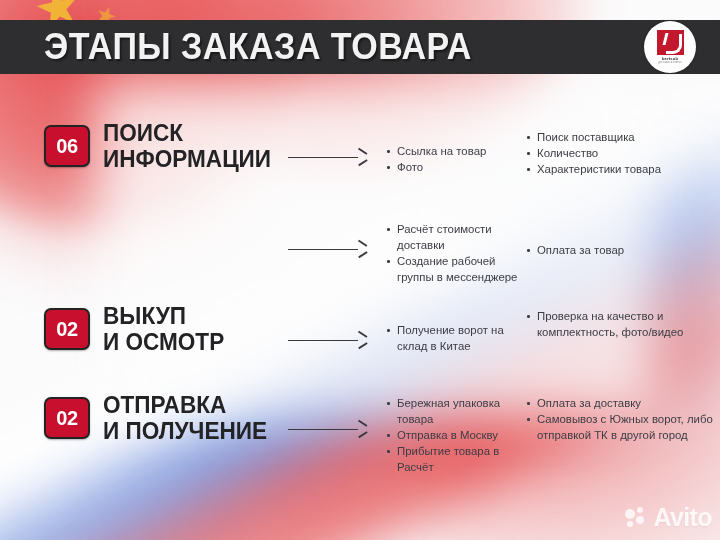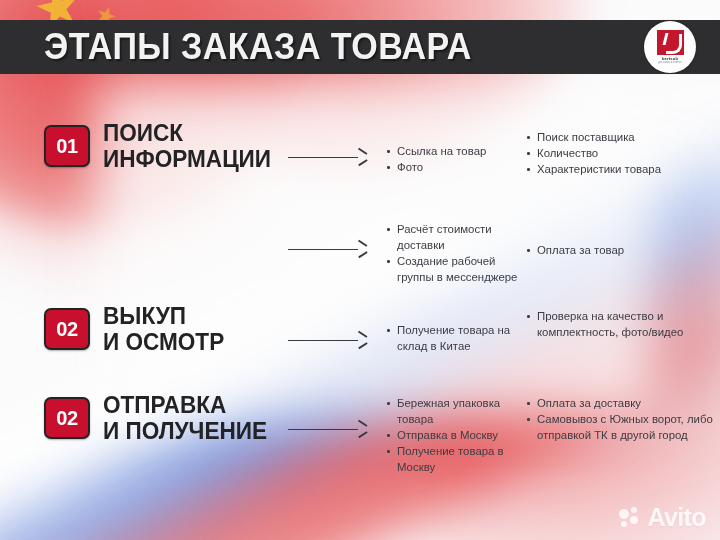--- a/index.html
+++ b/index.html
@@ -191,21 +191,21 @@
   .s1 .col-mid{top:24px;}   .s1 .col-right{top:10px;}
   .s2 .col-mid{top:10px;}   .s2 .col-right{top:31px;}
   .s3 .col-mid{top:20px;}   .s3 .col-right{top:6px;}
   .s4 .col-mid{top:4px;}    .s4 .col-right{top:4px;}
 
   .s1{top:0;}   .s2{top:92px;}   .s3{top:183px;}   .s4{top:272px;}
   .step{position:absolute;left:0;width:720px;}
 
   
   .avito{
-    position:absolute;right:14px;bottom:10px;
+    position:absolute;right:8px;bottom:10px;
     display:flex;align-items:center;gap:5px;opacity:.85;
   }
   .avito-dots{position:relative;width:23px;height:21px;}
   .avito-dots i{position:absolute;border-radius:50%;background:rgba(255,255,255,.92);display:block;}
   .avito-dots i:nth-child(1){left:0;top:2px;width:10px;height:10px;}
   .avito-dots i:nth-child(2){left:12px;top:0;width:6px;height:6px;}
   .avito-dots i:nth-child(3){left:11px;top:9px;width:8px;height:8px;}
   .avito-dots i:nth-child(4){left:2px;top:14px;width:6px;height:6px;}
   .avito-word{
     color:rgba(255,255,255,.95);font-size:25px;font-weight:bold;
@@ -239,21 +239,21 @@
       <div class="logo-text">bertsob</div>
       <div class="logo-sub">доставка из китая</div>
     </div>
   </div>
 
   <div class="steps">
 
     <div class="step s1">
       <div class="step-left">
         <div class="badge">
-          <span class="badge-num">01</span>
+          <span class="badge-num">06</span>
         </div>
         <div class="step-title">
           <span>ПОИСК</span>
           <span class="l2">ИНФОРМАЦИИ</span>
         </div>
       </div>
       <div class="arrow">
         <span class="arrow-line"></span>
         <span class="arrow-head"></span>
       </div>
@@ -304,21 +304,21 @@
           <span class="l2">И ОСМОТР</span>
         </div>
       </div>
       <div class="arrow">
         <span class="arrow-line"></span>
         <span class="arrow-head"></span>
       </div>
       <div class="cols">
         <div class="col col-mid">
           <ul class="bul">
-            <li>Получение товара на склад в Китае</li>
+            <li>Получение ворот на склад в Китае</li>
           </ul>
         </div>
         <div class="col col-right">
           <ul class="bul">
             <li>Проверка на качество и комплектность, фото/видео</li>
           </ul>
         </div>
       </div>
     </div>
 
@@ -334,21 +334,21 @@
       </div>
       <div class="arrow">
         <span class="arrow-line"></span>
         <span class="arrow-head"></span>
       </div>
       <div class="cols">
         <div class="col col-mid">
           <ul class="bul">
             <li>Бережная упаковка товара</li>
             <li>Отправка в Москву</li>
-            <li>Получение товара в Москву</li>
+            <li>Прибытие товара в Расчёт</li>
           </ul>
         </div>
         <div class="col col-right">
           <ul class="bul">
             <li>Оплата за доставку</li>
             <li>Самовывоз с Южных ворот, либо отправкой ТК в другой город</li>
           </ul>
         </div>
       </div>
     </div>

